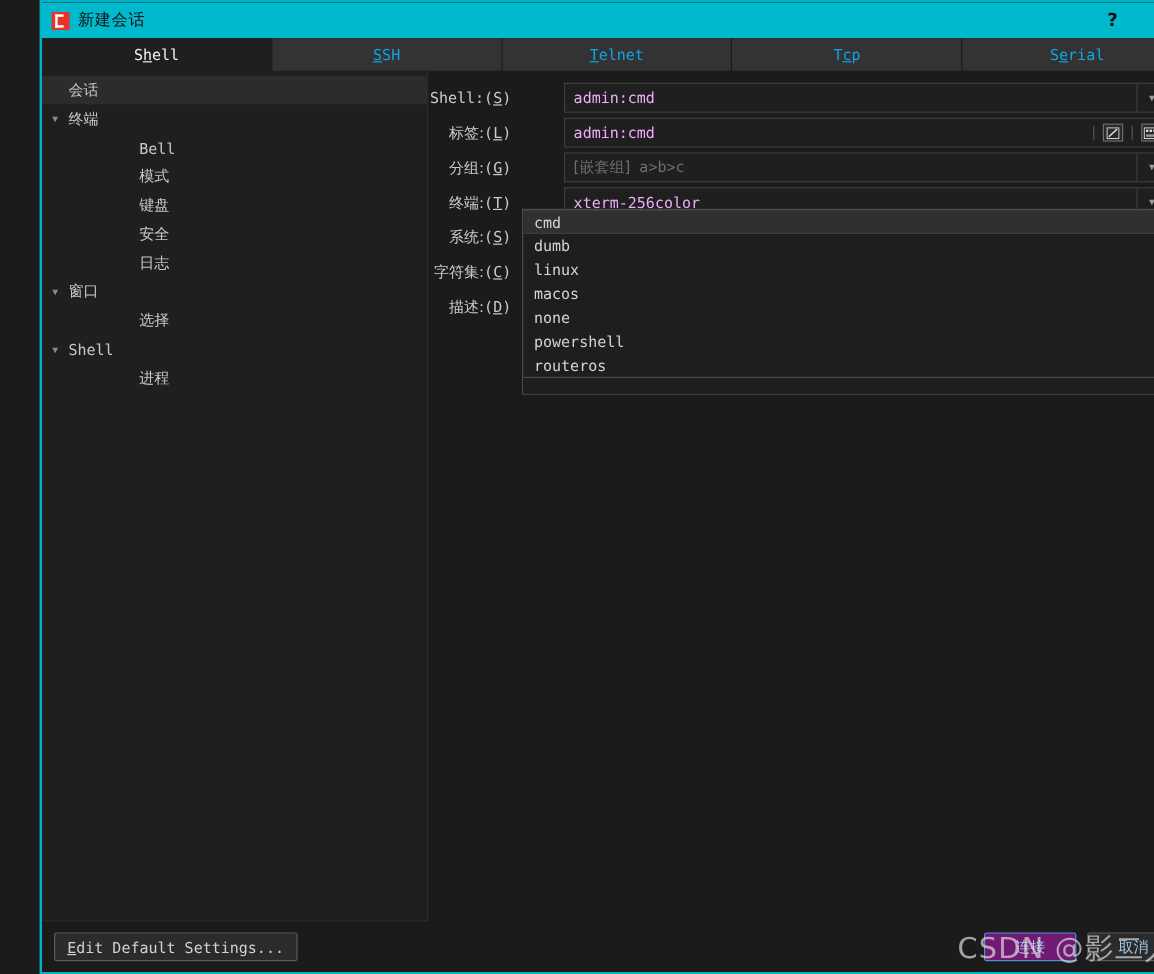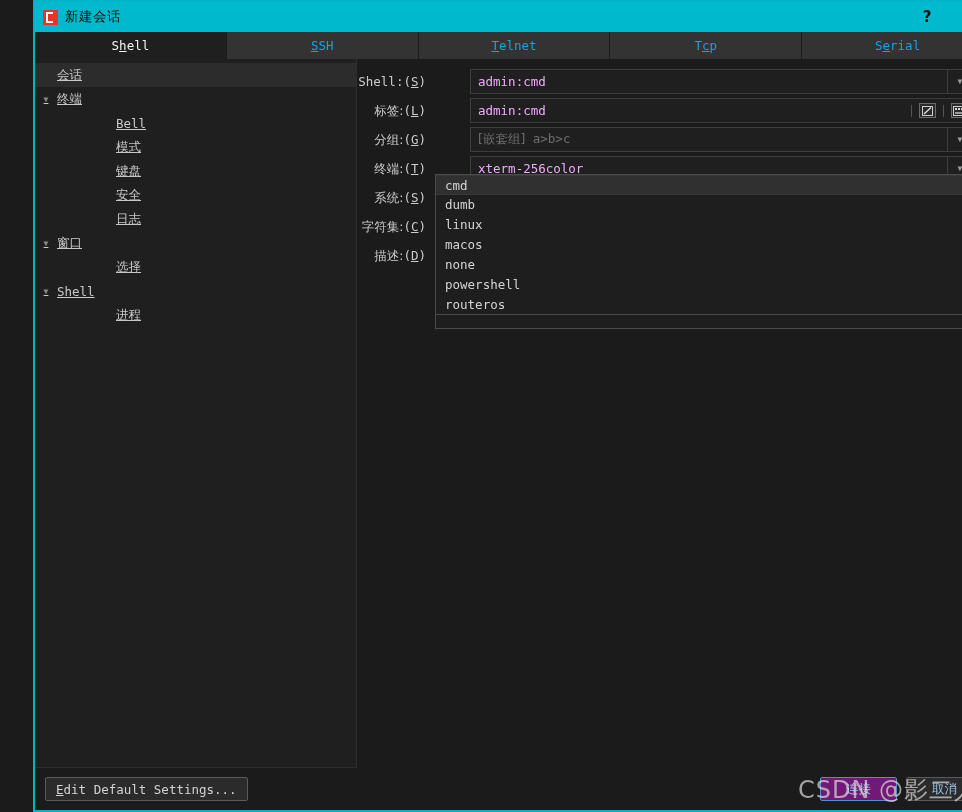--- a/index.html
+++ b/index.html
@@ -119,21 +119,20 @@
     overflow: hidden;
   }
   .tree-row {
     height: 24px;
     display: flex;
     align-items: center;
     font-size: 12.5px;
     color: #c9c9c9;
     box-sizing: border-box;
     padding-right: 6px;
-    text-decoration: underline;
   }
   .tree-row.sel {
     background: #2c2c2c;
   }
   .tree-row .arrow {
     width: 22px;
     min-width: 22px;
     display: flex;
     align-items: center;
     justify-content: center;

